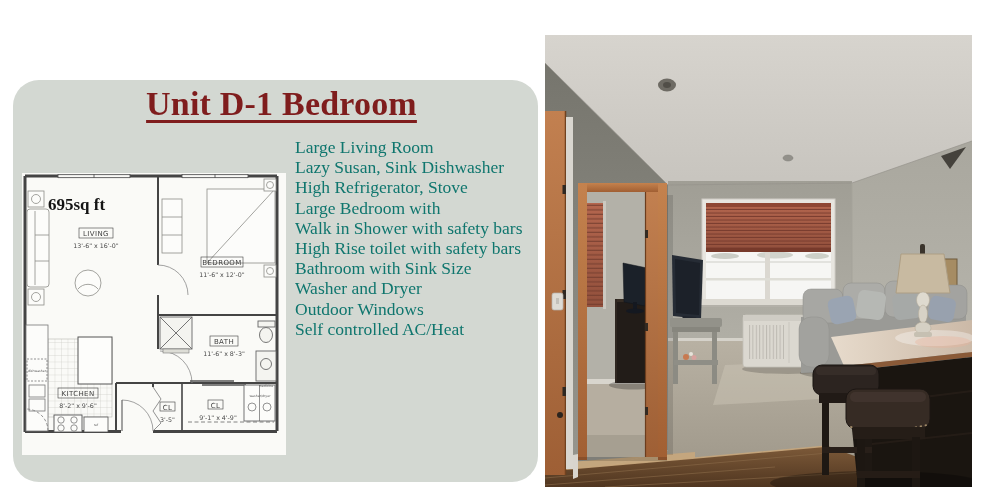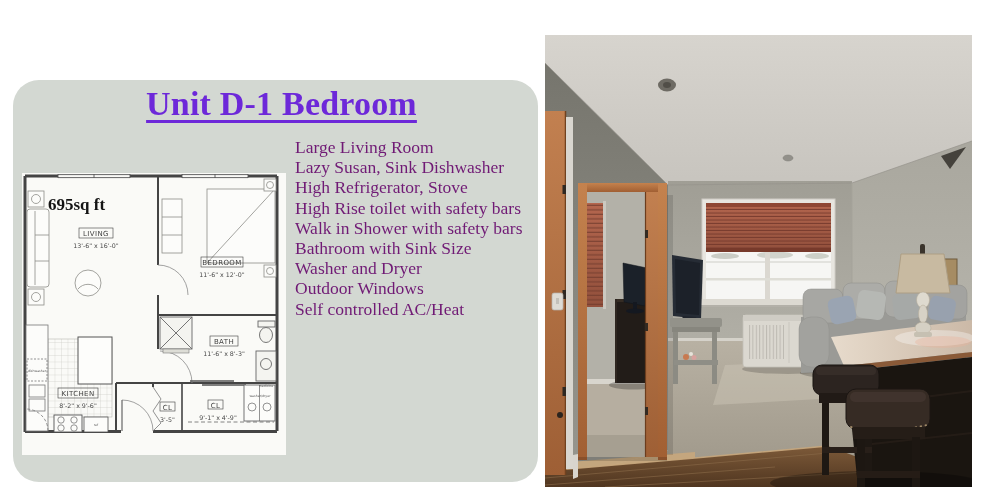--- a/index.html
+++ b/index.html
@@ -6,29 +6,29 @@
   body{
     width:1000px;height:490px;position:relative;overflow:hidden;
     background:#ffffff;font-family:"Liberation Serif",serif;
   }
   .card{
     position:absolute;left:13px;top:80px;width:525px;height:402px;
     border-radius:26px;
   }
   .title{
     position:absolute;top:5px;left:0;width:100%;margin:0;
-    text-align:center;font-size:34px;font-weight:700;color:#6d28d9;
+    text-align:center;font-size:34px;font-weight:700;color:#7f1d1d;
     text-decoration:underline;text-decoration-thickness:2.5px;text-underline-offset:5px;
     transform:translateX(6px);letter-spacing:0.2px;
   }
   .floorplan{position:absolute;left:9px;top:61px;width:264px;height:346px;}
   .floorplan svg{display:block;width:100%;height:100%;}
   .features{
     position:absolute;left:282px;top:57px;margin:0;padding:0;list-style:none;
-    font-size:17.5px;line-height:20.2px;color:#701a75;white-space:nowrap;
+    font-size:17.5px;line-height:20.2px;color:#0f766e;white-space:nowrap;
   }
   .features li.indent{padding-left:5px;}
   .photo{position:absolute;left:545px;top:35px;width:427px;height:452px;margin:0;}
   .photo svg{display:block;width:100%;height:100%;}
   .plan-name{font-family:"DejaVu Sans",sans-serif;font-size:7px;fill:#3f3f3f;letter-spacing:.4px;}
   .plan-dims{font-family:"DejaVu Sans",sans-serif;font-size:6.3px;fill:#4a4a4a;}
   .plan-tiny{font-family:"DejaVu Sans",sans-serif;font-size:3.2px;fill:#5a5a5a;}
   .plan-area{font-family:"Liberation Serif",serif;font-size:17px;font-weight:700;fill:#141414;}
 </style>
 </head>
@@ -187,22 +187,23 @@
           <text class="plan-tiny" x="238" y="224" text-anchor="middle">washer/dryer</text>
           <text class="plan-tiny" x="244" y="213.5" text-anchor="middle">medicine</text>
         </g>
       </svg>
     </div>
 
     <ul class="features">
       <li>Large Living Room</li>
       <li>Lazy Susan, Sink Dishwasher</li>
       <li>High Refrigerator, Stove</li>
+      <li>Large Bedroom with</li>
+      <li>Walk in Shower with safety bars</li>
       <li>High Rise toilet with safety bars</li>
-      <li>Walk in Shower with safety bars</li>
       <li>Bathroom with Sink Size</li>
       <li>Washer and Dryer</li>
       <li>Outdoor Windows</li>
       <li>Self controlled AC/Heat</li>
     </ul>
   </section>
 
   <figure class="photo">
     <svg viewBox="0 0 427 452" preserveAspectRatio="none" xmlns="http://www.w3.org/2000/svg">
       <defs>

